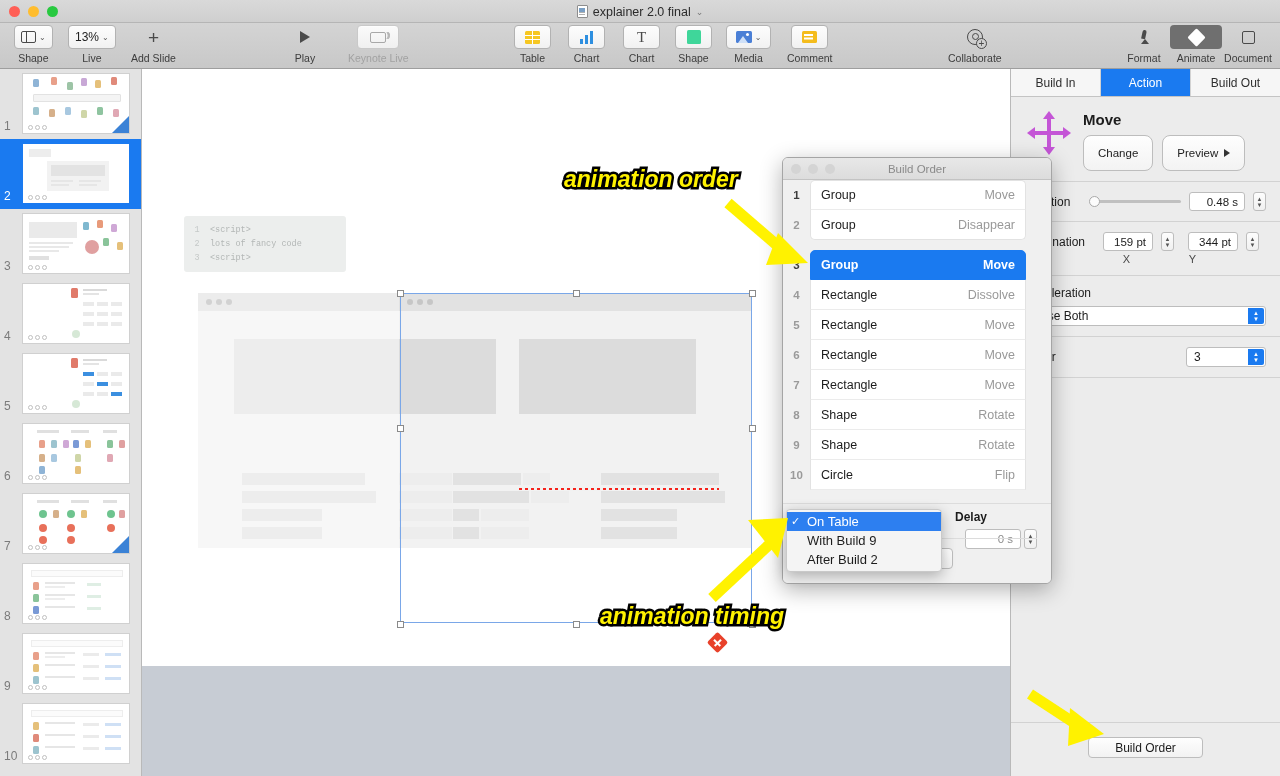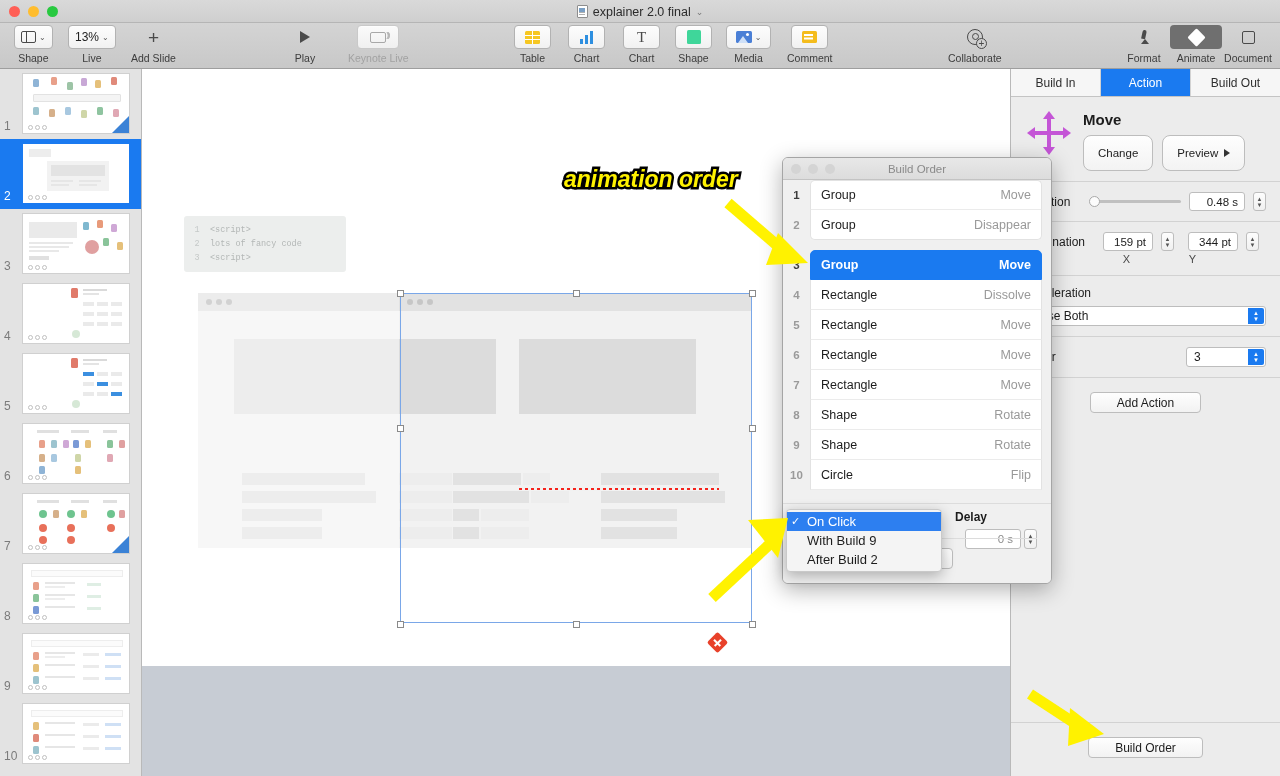--- a/index.html
+++ b/index.html
@@ -346,21 +346,21 @@
   .bo-traffic { position: absolute; left: 8px; top: 6px; display: flex; gap: 7px; }
   .bo-traffic i { width: 10px; height: 10px; border-radius: 50%; background: #d4d4d4; display:block; }
   .bo-title { font-size: 11.5px; color: #8a8a8a; }
   .bo-list {
     position: relative; height: 325px; background: #f0f0f0; overflow: hidden;
   }
   .bo-row { display: flex; align-items: center; height: 30px; }
   .bo-idx { width: 27px; text-align: center; font-size: 11.5px; color: #9a9a9a; font-weight: bold; }
   .bo-idx.strong { color: #3d3d3d; }
   .bo-cell {
-    flex: 1; margin-right: 9px; height: 30px; background: #fff;
+    flex: 1; margin-right: 25px; height: 30px; background: #fff;
     display: flex; align-items: center; justify-content: space-between;
     padding: 0 10px; border-bottom: 1px solid #ebebeb;
   }
   .bo-cell.top { border-radius: 5px 5px 0 0; border-top: 1px solid #e2e2e2;
                  border-left: 1px solid #e2e2e2; border-right: 1px solid #e2e2e2; }
   .bo-cell.btm { border-radius: 0 0 5px 5px; border-bottom: 1px solid #e2e2e2;
                  border-left: 1px solid #e2e2e2; border-right: 1px solid #e2e2e2; }
   .bo-cell.mid { border-left: 1px solid #e2e2e2; border-right: 1px solid #e2e2e2; }
   .bo-cell.sel { background: #1a7af0; border-color: #1a7af0; }
   .bo-name { font-size: 12.5px; color: #1c1c1c; }
@@ -949,23 +949,20 @@
           <span>3</span>
           <span class="popup-arrow">
               <span>▲</span>
               <span>▼</span>
             </span>
         </div>
       </div>
 
       <div class="sep"></div>
 
-      <div class="center-btn" style="padding-top:14px;">
-        <div class="wide-btn">Add Action</div>
-      </div>
 
       <div class="build-order-foot">
         <div class="foot-sep"></div>
         <div class="center-btn" style="padding:0;">
           <div class="wide-btn">Build Order</div>
         </div>
       </div>
 
     </div>
   </div>
@@ -1067,21 +1064,21 @@
       <div class="bo-divider"></div>
       <div class="bo-preview">
         <span class="tiny-play"></span>
       </div>
     </div>
   </div>
 
   <div class="menu">
     <div class="menu-item sel">
       <span class="menu-check">✓</span>
-      <span>On Click</span>
+      <span>On Table</span>
     </div>
     <div class="menu-item">
       <span class="menu-check"></span>
       <span>With Build 9</span>
     </div>
     <div class="menu-item">
       <span class="menu-check"></span>
       <span>After Build 2</span>
     </div>
   </div>
@@ -1100,14 +1097,19 @@
     <path d="M10,6 L62,40" stroke="#fff200" stroke-width="11" fill="none"></path>
     <path d="M50,20 L84,46 L48,58 Z" fill="#fff200"></path>
   </svg>
 
   <div class="anno-wrap" style="left:560px;top:162px;">
     <svg width="220" height="34">
       <text x="4" y="25" font-family="Liberation Sans, sans-serif" font-size="23" font-weight="bold" font-style="italic" fill="#fff200" stroke="#000" stroke-width="5" paint-order="stroke">animation order</text>
     </svg>
   </div>
 
+  <div class="anno-wrap" style="left:596px;top:598px;">
+    <svg width="240" height="36">
+      <text x="4" y="26" font-family="Liberation Sans, sans-serif" font-size="23" font-weight="bold" font-style="italic" fill="#fff200" stroke="#000" stroke-width="5" paint-order="stroke">animation timing</text>
+    </svg>
+  </div>
 
 </div>
 
 </body></html>

